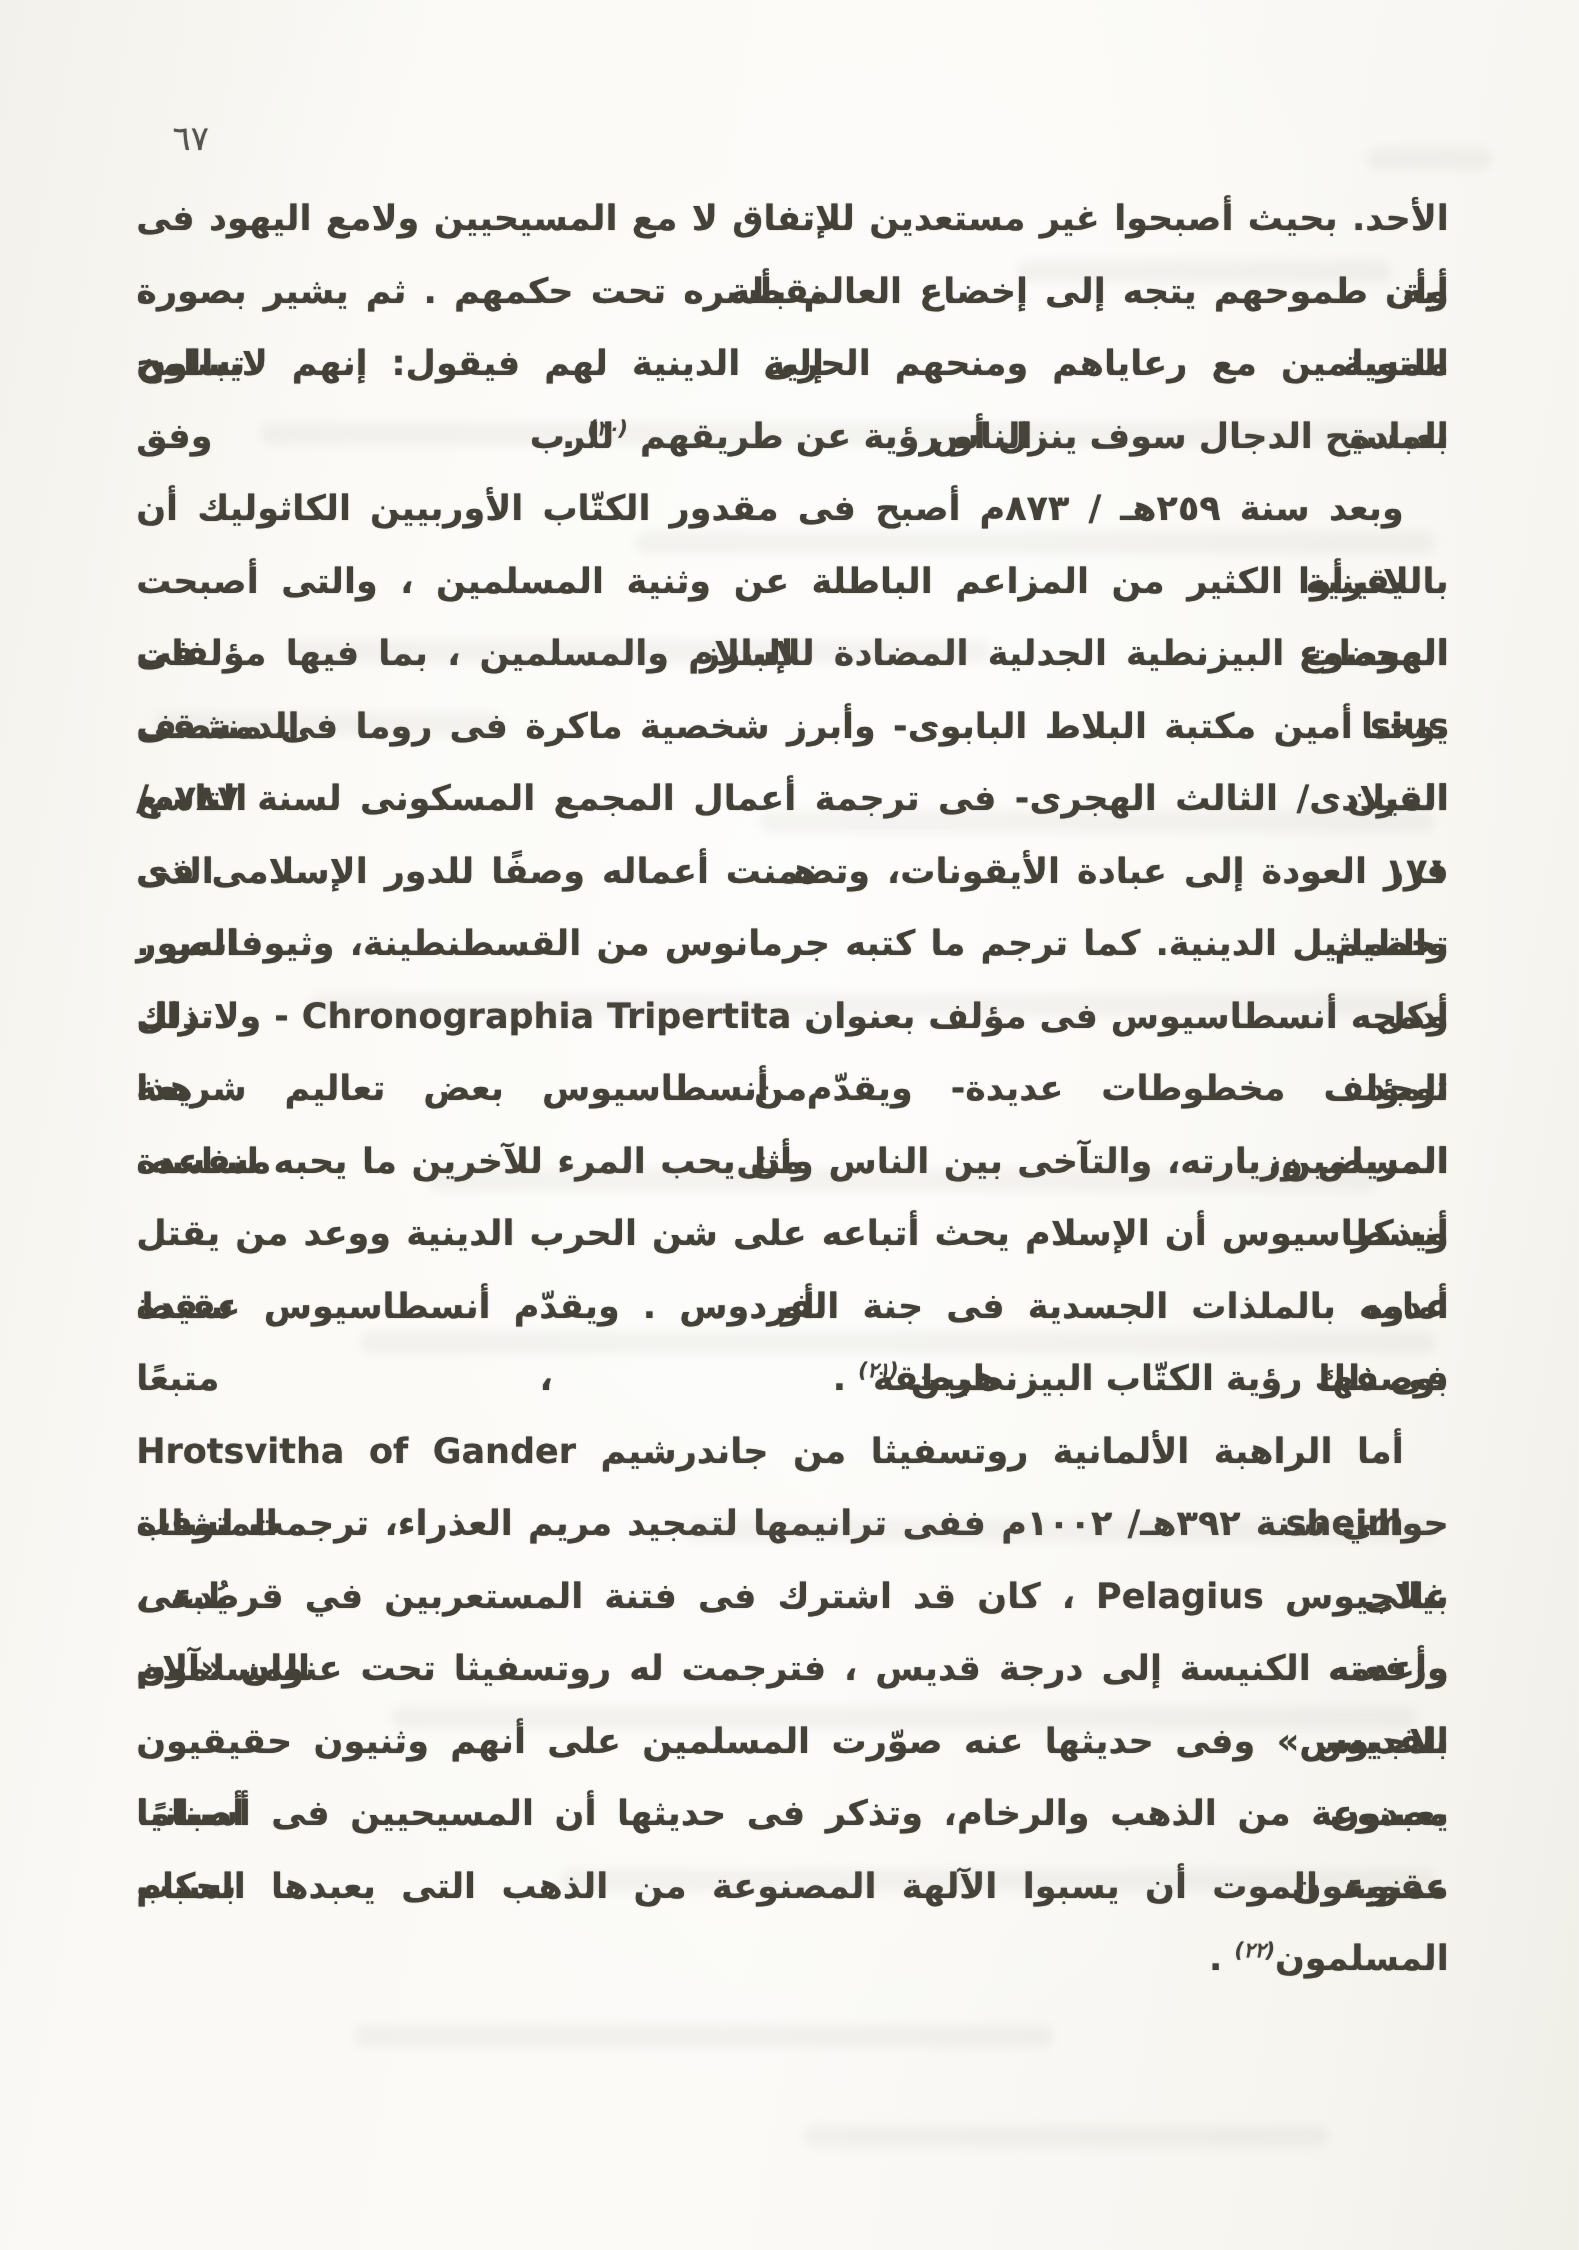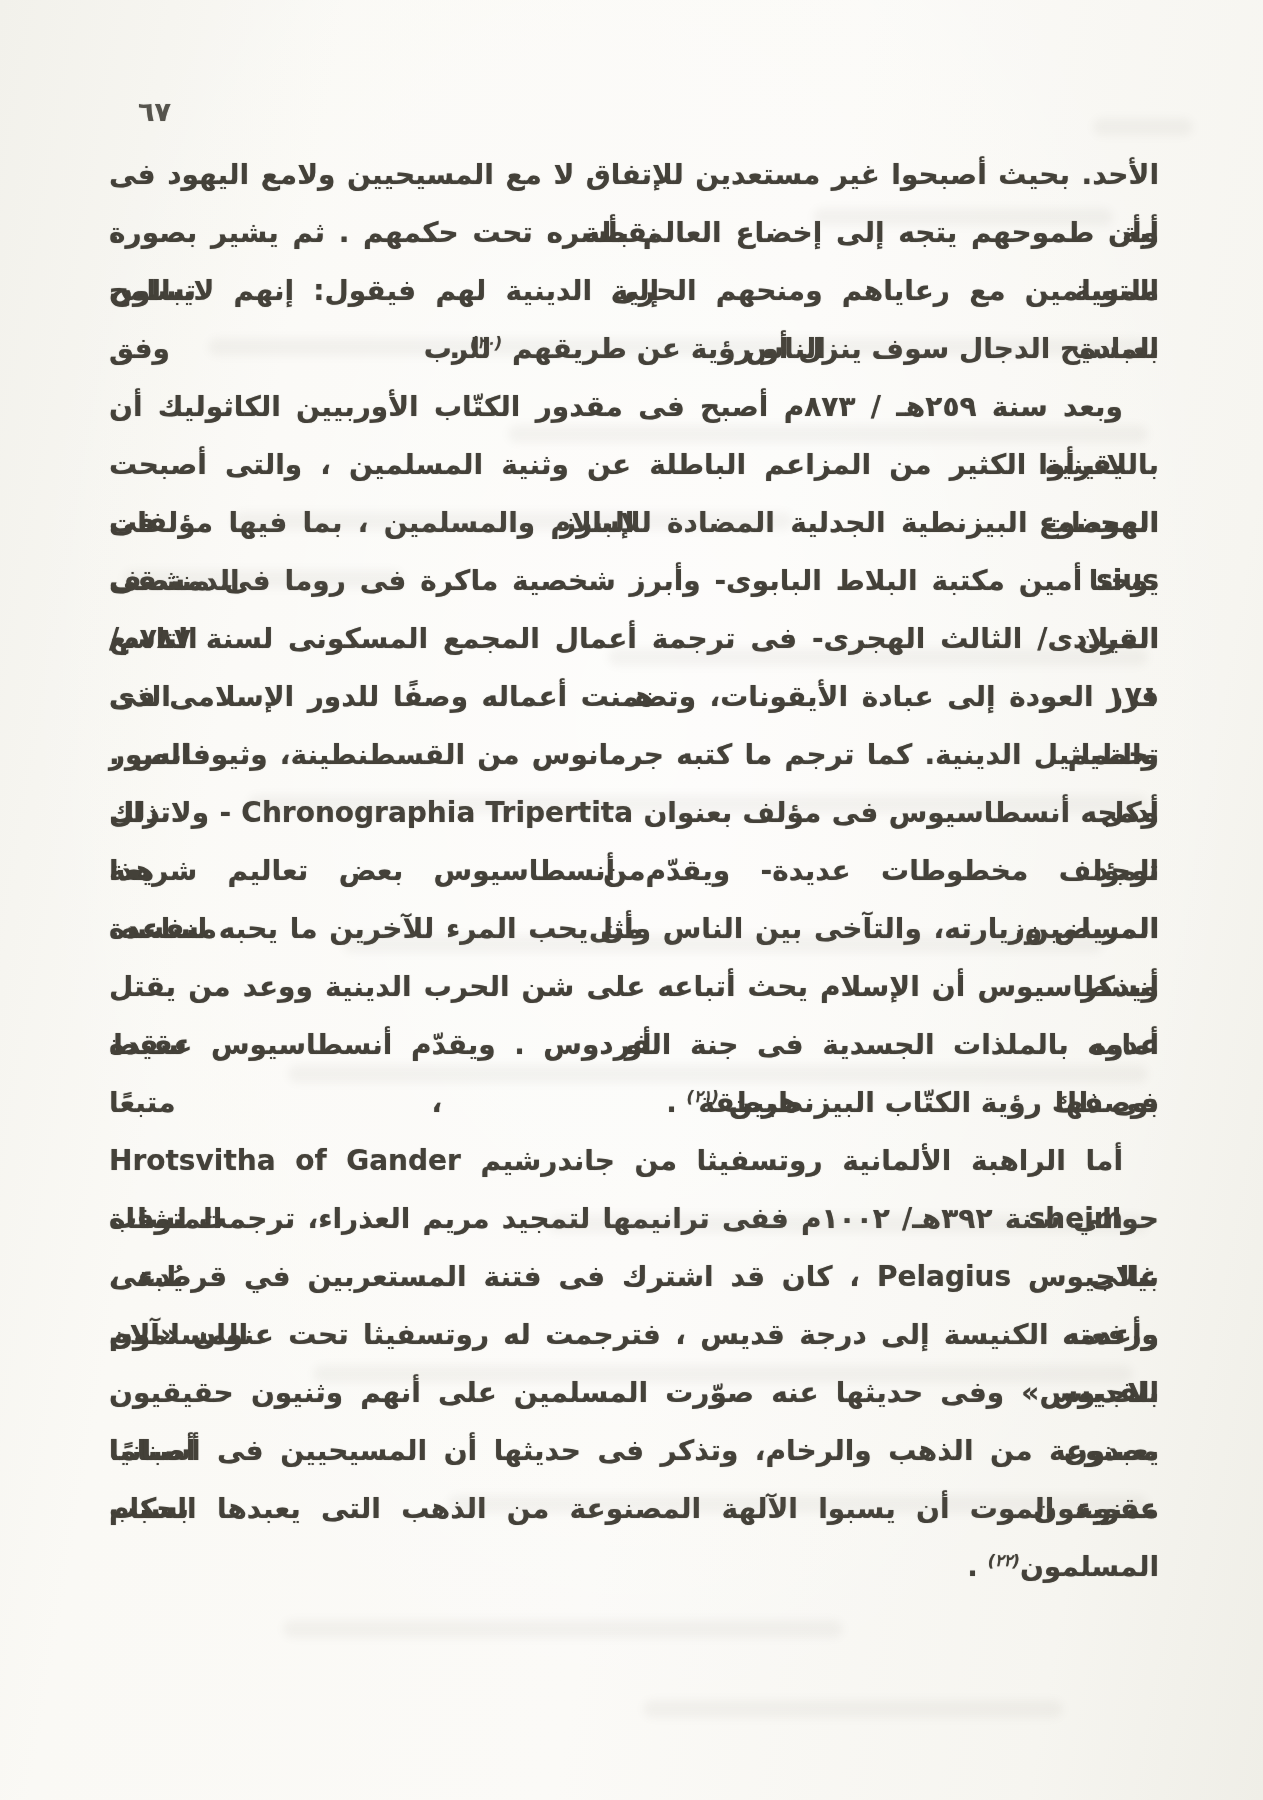--- a/index.html
+++ b/index.html
@@ -9,21 +9,21 @@
     font-family:"DejaVu Sans",sans-serif;
   }
   .page{
     position:absolute;inset:0;
     background:
       radial-gradient(ellipse at 50% 40%, rgba(255,255,255,.55), rgba(255,255,255,0) 70%),
       linear-gradient(100deg,#f2f1eb 0%,#faf9f5 22%,#fbfaf7 55%,#f6f5f0 85%,#efeee7 100%);
   }
   .page-number{
     position:absolute;top:96px;left:138px;
-    font-size:27px;font-weight:bold;color:#56544d;
+    font-size:27px;font-weight:normal;color:#56544d;
     text-shadow:0 0 1px rgba(80,78,70,.5);
   }
   .text-block{
     position:absolute;top:146px;right:104px;width:1050px;
     direction:rtl;unicode-bidi:embed;
     font-size:28px;font-weight:bold;color:#444139;
     text-shadow:0 0 1px rgba(62,60,54,.5);
   }
   .para{margin:0;padding:0;}
   .line{

